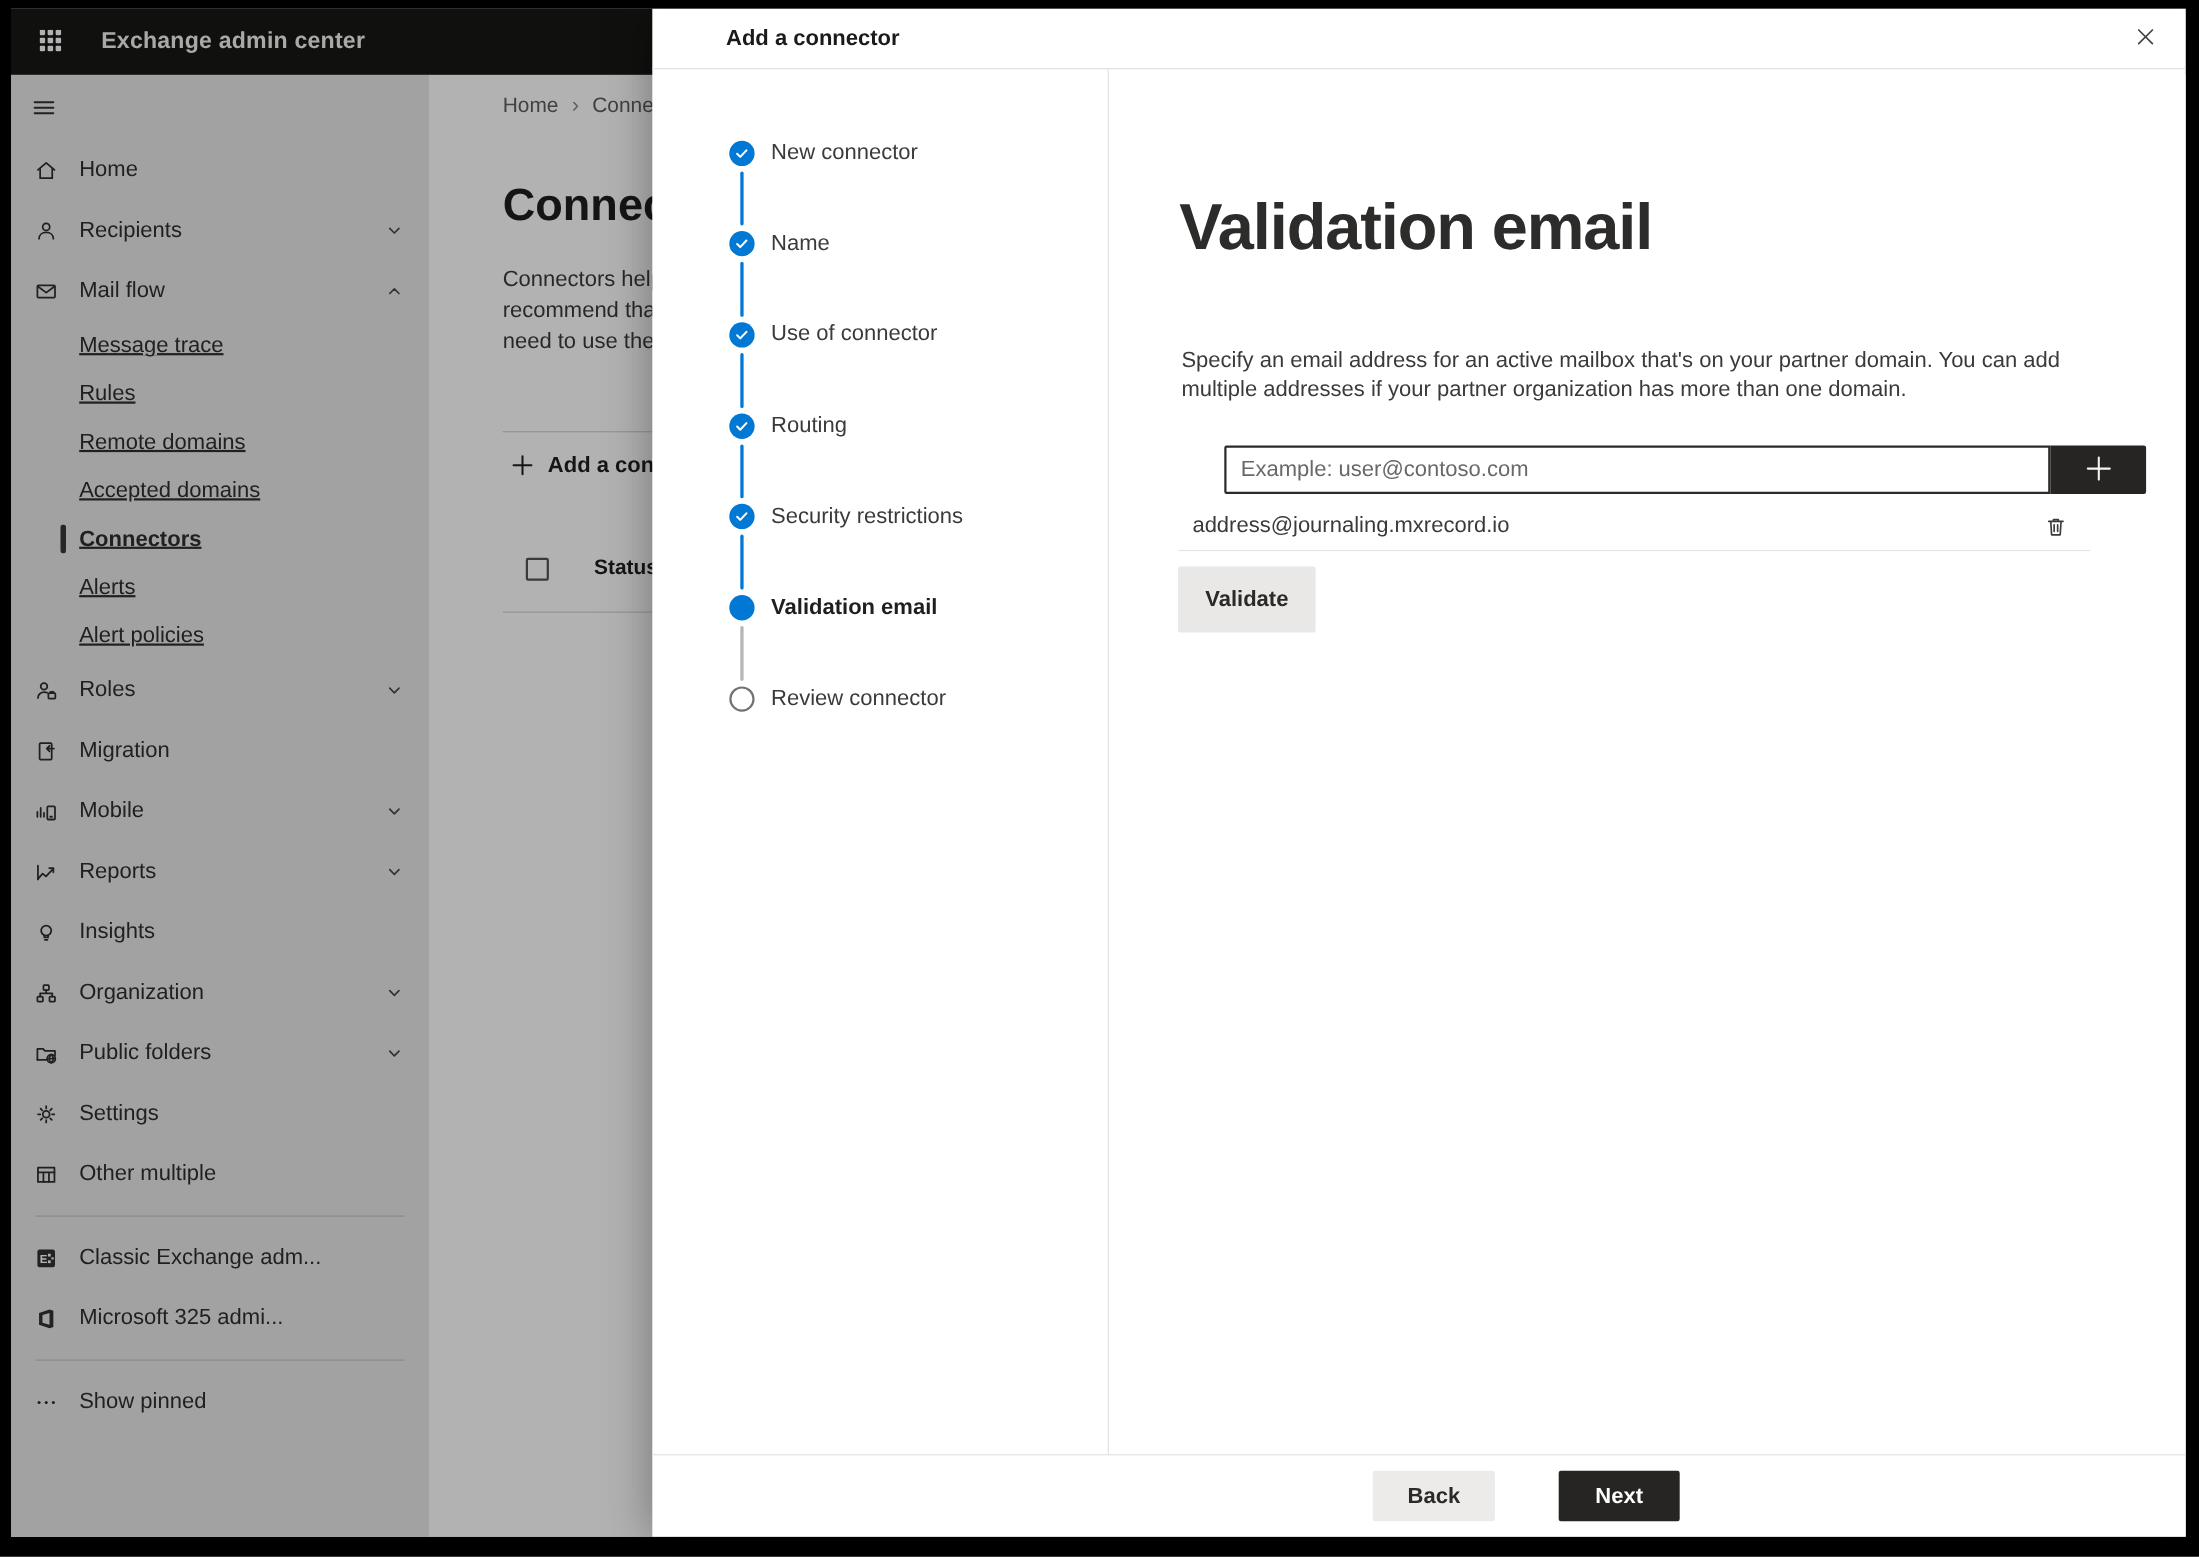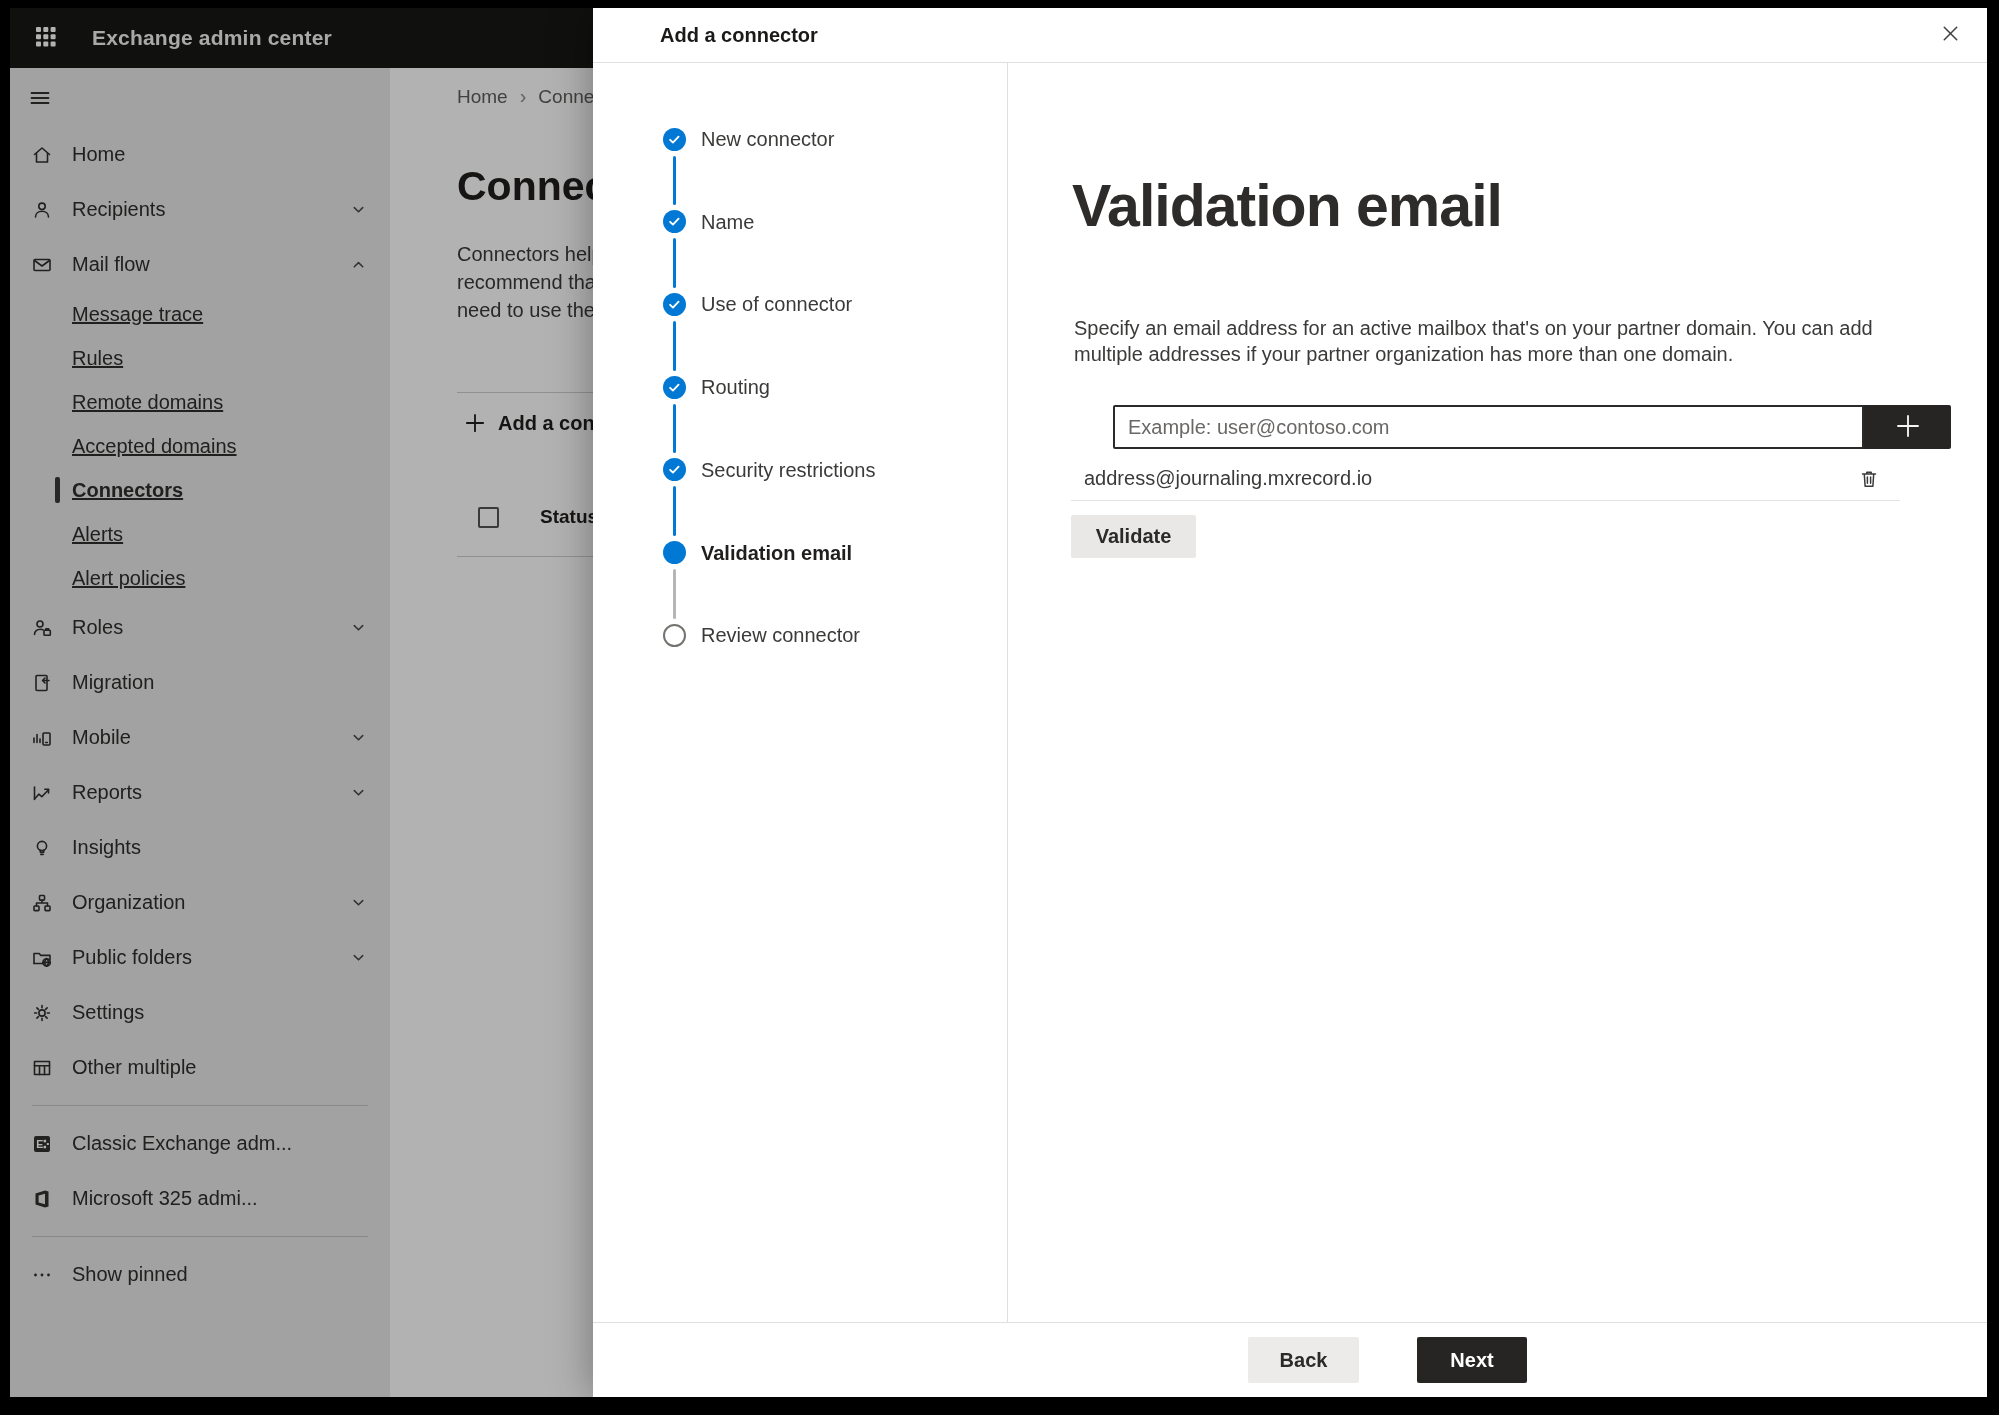--- a/index.html
+++ b/index.html
@@ -84,21 +84,21 @@
     font-family:"Liberation Sans", sans-serif; }
   .email-input::placeholder { color:#6a6866; }
   .add-email-btn { width:87px; height:44px; background:var(--btn-dark); border:none;
     cursor:pointer; display:flex; align-items:center; justify-content:center; color:#f5f5f5;
     border-radius:0 2px 2px 0; }
   .address-row { position:absolute; left:63px; top:394px; width:829px; height:44px;
     display:flex; align-items:center; border-bottom:1px solid #e6e4e2; }
   .address-text { font-size:20px; color:#3b3a39; padding-left:13px; }
   .trash-btn { margin-left:auto; margin-right:14px; width:34px; height:34px; background:none;
     border:none; cursor:pointer; display:flex; align-items:center; justify-content:center; color:#3b3a39; }
-  .validate-btn { position:absolute; left:63px; top:452px; width:125px; height:43px;
+  .validate-btn { position:absolute; left:63px; top:452px; width:125px; height:60px;
     background:#e9e8e7; border:none; border-radius:2px; font-size:20px; font-weight:600;
     color:#2b2a29; cursor:pointer; font-family:"Liberation Sans", sans-serif; }
 
   .dialog-footer { position:absolute; left:0; right:0; bottom:0; height:75px;
     border-top:1px solid #e1dfdd; display:flex; align-items:center; padding-left:655px; gap:10px; }
   .back-btn { width:111px; height:46px; background:var(--btn-light); border:none; border-radius:2px;
     font-size:20px; font-weight:600; color:#2b2a29; cursor:pointer; font-family:"Liberation Sans", sans-serif; }
   .next-btn { width:110px; height:46px; background:var(--btn-dark); border:none; border-radius:2px;
     font-size:20px; font-weight:600; color:#fff; cursor:pointer; font-family:"Liberation Sans", sans-serif;margin-left:48px; }
 </style>

